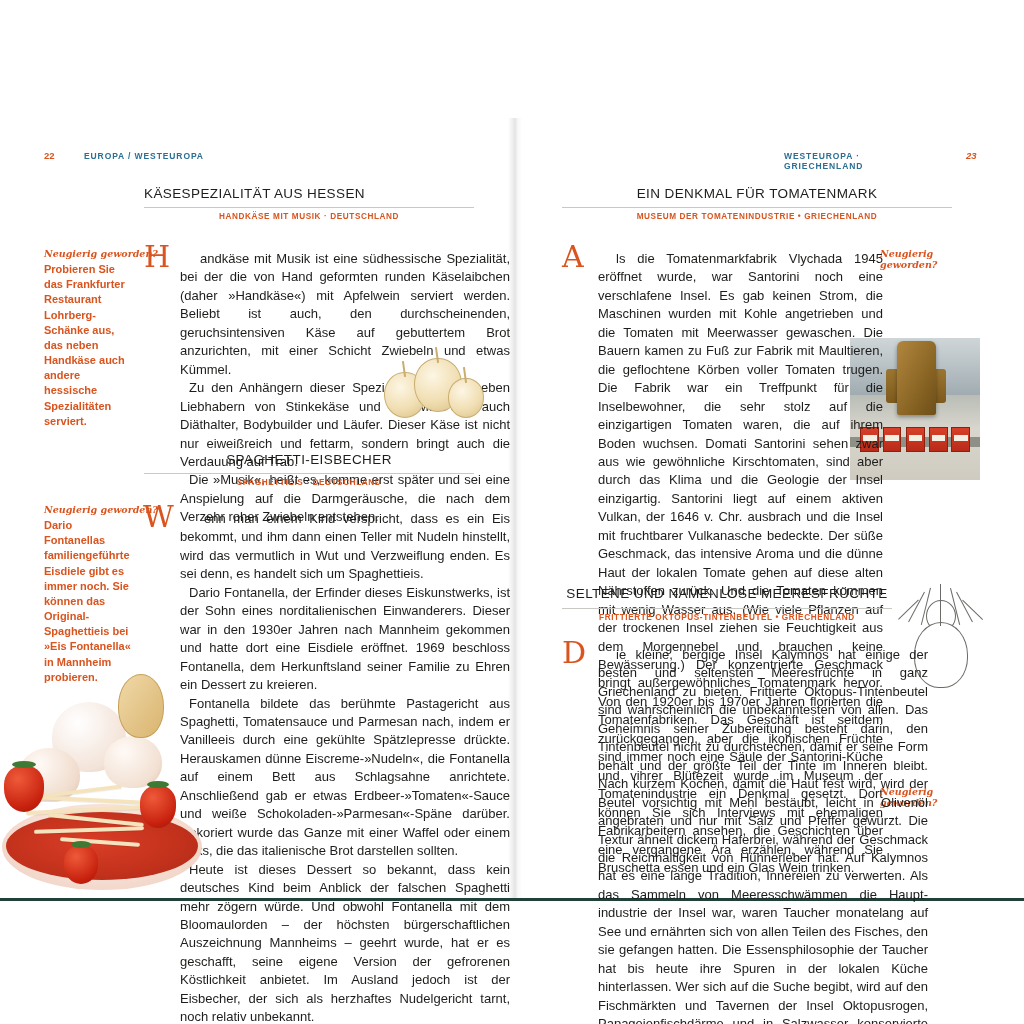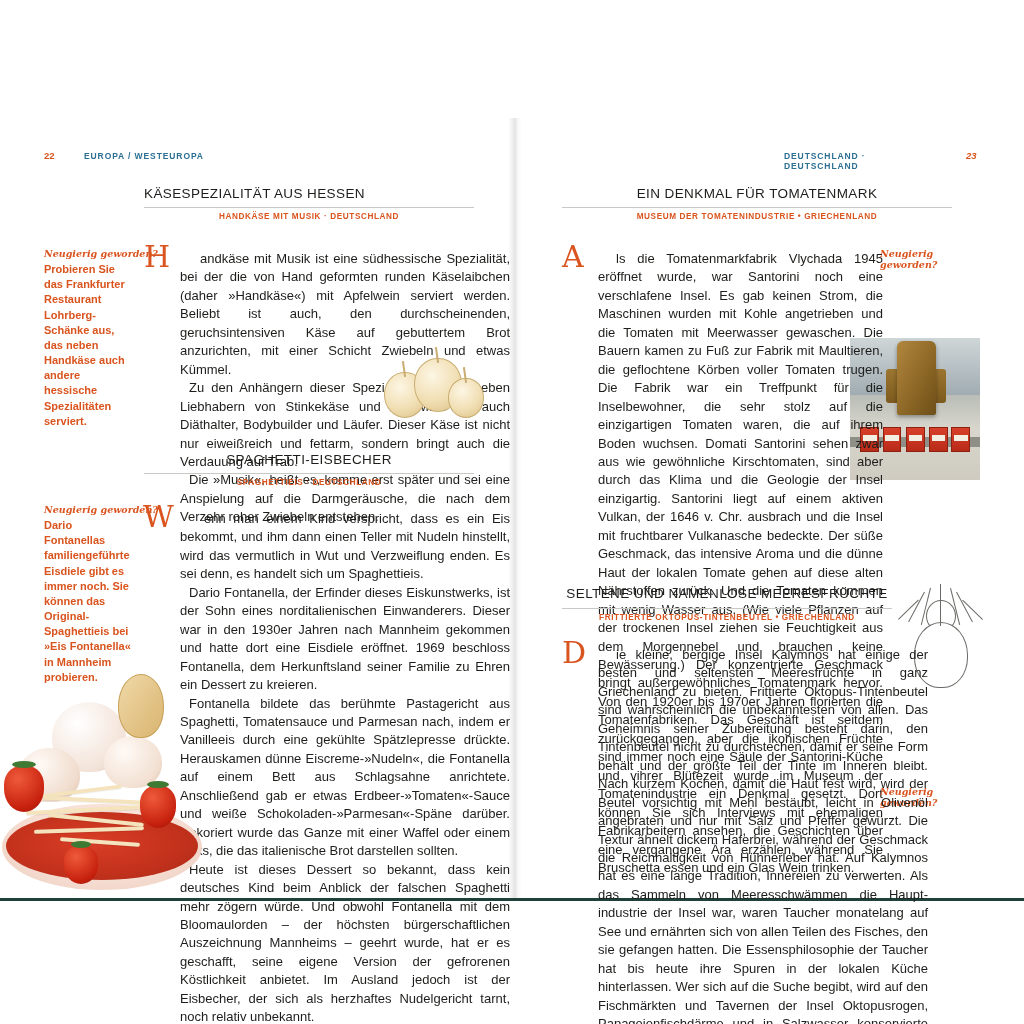--- a/index.html
+++ b/index.html
@@ -336,21 +336,21 @@
     <div class="noodle" style="left:38px;  top:158px; width:104px;transform:rotate(3deg);"></div>
     <div class="noodle" style="left:26px;  top:168px; width:118px;transform:rotate(-3deg);"></div>
     <div class="noodle" style="left:48px;  top:178px; width:96px; transform:rotate(6deg);"></div>
     <div class="noodle" style="left:34px;  top:188px; width:110px;transform:rotate(-2deg);"></div>
     <div class="noodle" style="left:60px;  top:200px; width:80px; transform:rotate(4deg);"></div>
     <div class="berry" style="left:4px;   top:126px; width:40px; height:46px;"></div>
     <div class="berry" style="left:140px; top:146px; width:36px; height:42px;"></div>
     <div class="berry" style="left:64px;  top:206px; width:34px; height:38px;"></div>
   </div>
 
-  <div class="runhead" style="left:784px; top:151px;">DEUTSCHLAND · DEUTSCHLAND</div>
+  <div class="runhead" style="left:784px; top:151px;">WESTEUROPA · GRIECHENLAND</div>
   <div class="folio" style="left:966px; top:150px;font-style:italic;">23</div>
 
   <div class="sec-title" style="left:562px; top:186px; width:390px; text-align:center;">EIN DENKMAL FÜR TOMATENMARK</div>
   <div class="sec-rule" style="left:562px; top:207px; width:390px;"></div>
   <div class="sec-sub" style="left:562px; top:212px; width:390px; text-align:center;">MUSEUM DER TOMATENINDUSTRIE • GRIECHENLAND</div>
 
   <div class="note-title" style="left:880px; top:248px;">Neugierig geworden?</div>
 
   <div class="photo" style="left:850px; top:338px; width:130px; height:142px;">
     <div class="sky"></div>

